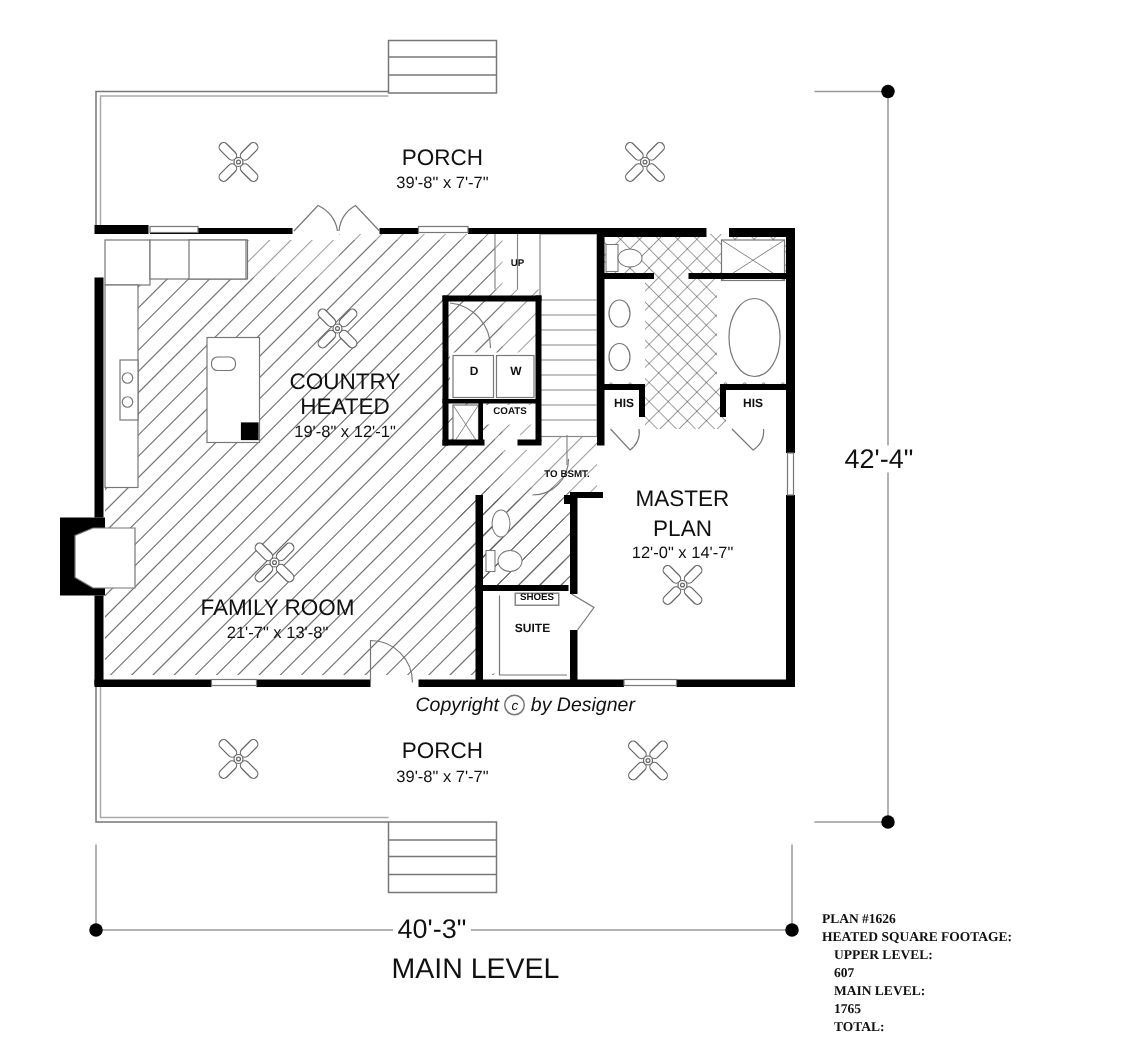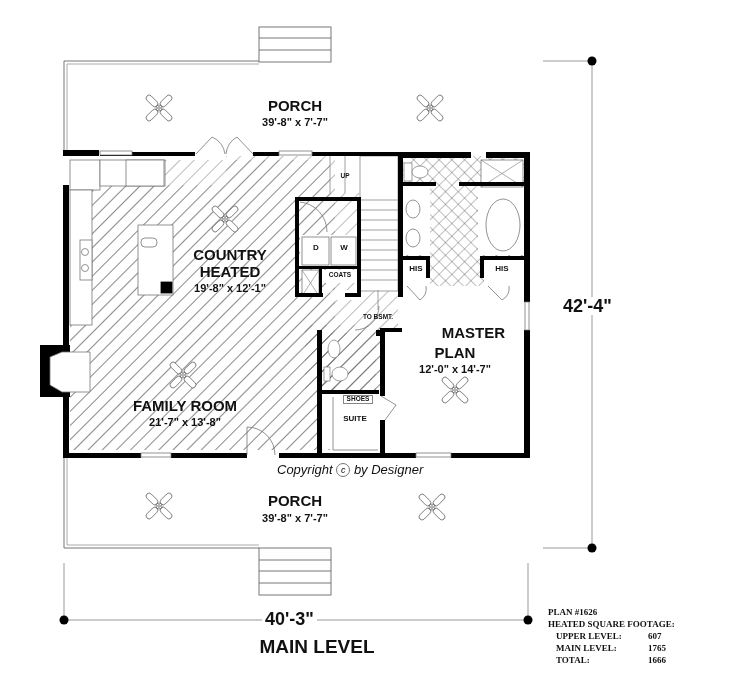--- a/index.html
+++ b/index.html
@@ -1,30 +1,30 @@
 <!DOCTYPE html>
 <html><head>
 <meta charset="utf-8">
 <style>
   html, body { margin: 0; padding: 0; background: #ffffff; }
   body { width: 749px; height: 691px; position: relative; overflow: hidden;
          font-family: "Liberation Sans", sans-serif; color: #111; }
   #plan { position: absolute; left: 0; top: 0; width: 749px; height: 691px; }
-  .lbl { position: absolute; font-family: "Liberation Sans", sans-serif; font-weight: bold;
+  .lbl { position: absolute; font-family: "Liberation Sans", sans-serif; font-weight: normal;
          text-align: center; white-space: nowrap; line-height: 1; }
   .room-name { font-size: 15px; }
   .room-dim { font-size: 11px; }
   .small { font-size: 8px; font-weight: bold; }
   .tiny { font-size: 6.5px; font-weight: bold; }
   .dim-big { font-size: 18px; background: #fff; padding: 0 3px; }
   .title { font-size: 19px; margin-left: 22px; }
   .copyright { position: absolute; font-size: 13px; font-weight: normal; white-space: nowrap; }
   .sqft { position: absolute; left: 548px; top: 606px; font-size: 9px; font-weight: bold;
           line-height: 12px; font-family: Liberation Serif, serif; }
-  .sqft .row { display: flex; }
+  .sqft .row { display: flex; flex-direction: column; }
   .sqft .indent { padding-left: 8px; }
   .sqft .k { width: 92px; }
 </style>
 </head>
 <body>
 
 <svg id="plan" viewBox="0 0 749 691" xmlns="http://www.w3.org/2000/svg">
   <defs>
     <pattern id="hatch" patternUnits="userSpaceOnUse" width="10" height="10" patternTransform="rotate(45)">
       <line x1="0" y1="0" x2="0" y2="10" stroke="#555" stroke-width="0.8"></line>
@@ -224,21 +224,21 @@
 <div class="lbl room-name" style="left:250px;top:98px;width:90px;">PORCH</div>
 <div class="lbl room-dim" style="left:240px;top:117px;width:110px;">39'-8" x 7'-7"</div>
 
 <div class="lbl room-name" style="left:170px;top:247px;width:120px;text-align:center;">COUNTRY</div>
 <div class="lbl room-name" style="left:170px;top:264px;width:120px;">HEATED</div>
 <div class="lbl room-dim" style="left:170px;top:283px;width:120px;">19'-8" x 12'-1"</div>
 
 <div class="lbl room-name" style="left:110px;top:398px;width:150px;">FAMILY ROOM</div>
 <div class="lbl room-dim" style="left:125px;top:417px;width:120px;">21'-7" x 13'-8"</div>
 
-<div class="lbl room-name" style="left:405px;top:325px;width:100px;text-align:right;">MASTER</div>
+<div class="lbl room-name" style="left:405px;top:325px;width:100px;">MASTER</div>
 <div class="lbl room-name" style="left:405px;top:345px;width:100px;">PLAN</div>
 <div class="lbl room-dim" style="left:395px;top:364px;width:120px;">12'-0" x 14'-7"</div>
 
 <div class="lbl room-name" style="left:250px;top:493px;width:90px;">PORCH</div>
 <div class="lbl room-dim" style="left:240px;top:513px;width:110px;">39'-8" x 7'-7"</div>
 
 <div class="lbl tiny" style="left:335px;top:173px;width:20px;">UP</div>
 <div class="lbl small" style="left:304px;top:244px;width:24px;">D</div>
 <div class="lbl small" style="left:332px;top:244px;width:24px;">W</div>
 <div class="lbl tiny" style="left:322px;top:272px;width:36px;">COATS</div>

